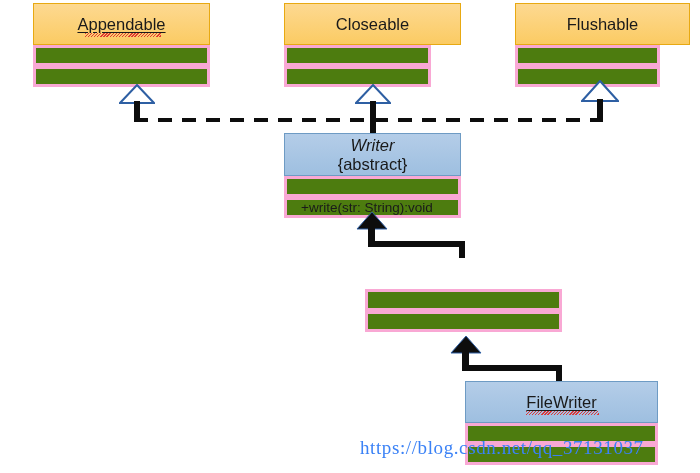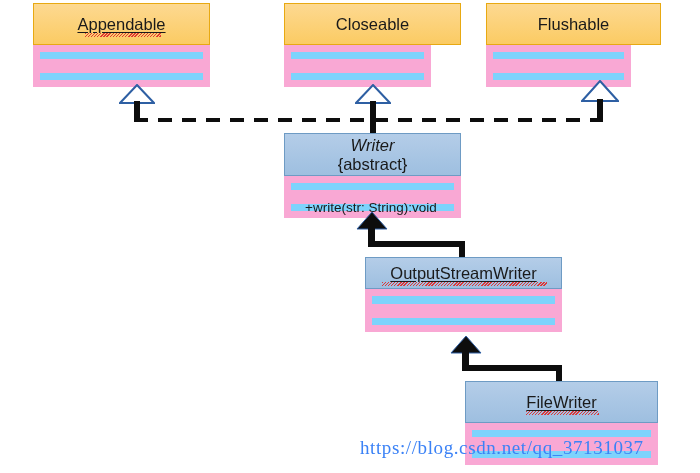--- a/index.html
+++ b/index.html
@@ -3,21 +3,21 @@
 <meta charset="utf-8">
 <style>
   html,body{margin:0;padding:0;background:#ffffff;}
   body{width:700px;height:473px;position:relative;overflow:hidden;
        font-family:"Liberation Sans",sans-serif;}
   #stage{position:absolute;left:0;top:0;width:700px;height:473px;}
 
   
   .uml-box{position:absolute;box-sizing:border-box;}
   .uml-compartment{position:absolute;left:0;right:0;box-sizing:border-box;
-       border:7px solid #f9a8d4;background:#7dd3fc;}
+       border:3px solid #f9a8d4;background:#4d7c0f;}
   .uml-header{display:flex;align-items:center;justify-content:center;
        text-align:center;box-sizing:border-box;}
   .iface .uml-header{background:linear-gradient(180deg,#FDD991 0%,#FBCB63 100%);
        border:1px solid #E8A912;}
   .klass .uml-header{background:linear-gradient(180deg,#B4CDE8 0%,#9EBFE0 100%);
        border:1px solid #6E9BC4;}
   .uml-title{font-size:16.5px;color:#1a1a1a;line-height:1.12;
        white-space:nowrap;}
   .uml-title.italic{font-style:italic;}
   .uml-title.spell{ text-decoration:underline; text-decoration-color:#1a1a1a;
@@ -63,21 +63,21 @@
       <span class="uml-title">Closeable</span>
     </div>
     <div class="uml-compartment" style="top:42px;height:21px;">
       <span class="member"></span>
     </div>
     <div class="uml-compartment" style="top:63px;height:21px;">
       <span class="member"></span>
     </div>
   </div>
 
-  <div class="uml-box iface" style="left:486px;top:3px;width:145px;height:84px;text-decoration:underline;">
+  <div class="uml-box iface" style="left:515px;top:3px;width:145px;height:84px;text-decoration:underline;">
     <div class="uml-header" style="left:0;top:0;width:175px;height:42px;position:absolute;">
       <span class="uml-title">Flushable</span>
     </div>
     <div class="uml-compartment" style="top:42px;height:21px;">
       <span class="member"></span>
     </div>
     <div class="uml-compartment" style="top:63px;height:21px;">
       <span class="member"></span>
     </div>
   </div>
@@ -115,24 +115,20 @@
   </div>
 
   <svg class="tri-solid" style="left:356px;top:212px;" width="32" height="18" viewBox="0 0 32 18">
     <polygon points="16,0 31,17 1,17" fill="#0d0d0d" stroke="#2E5FA3" stroke-width="1"></polygon>
   </svg>
   <div class="seg" style="left:368px;top:227px;width:7px;height:20px;"></div>
   <div class="seg" style="left:368px;top:241px;width:97px;height:6px;"></div>
   <div class="seg" style="left:459px;top:241px;width:6px;height:17px;"></div>
 
   <div class="uml-box klass" style="left:365px;top:257px;width:197px;height:75px;">
-    <div class="uml-header" style="left:0;top:0;width:197px;height:32px;position:absolute;">
-      <span class="uml-title spell">OutputStreamWriter</span>
-      <span class="squiggle" style="left:16px;top:24px;width:165px;"></span>
-    </div>
     <div class="uml-compartment" style="top:32px;height:22px;">
       <span class="member"></span>
     </div>
     <div class="uml-compartment" style="top:54px;height:21px;">
       <span class="member"></span>
     </div>
   </div>
 
   <svg class="tri-solid" style="left:450px;top:336px;" width="32" height="18" viewBox="0 0 32 18">
     <polygon points="16,0 31,17 1,17" fill="#0d0d0d" stroke="#2E5FA3" stroke-width="1"></polygon>

